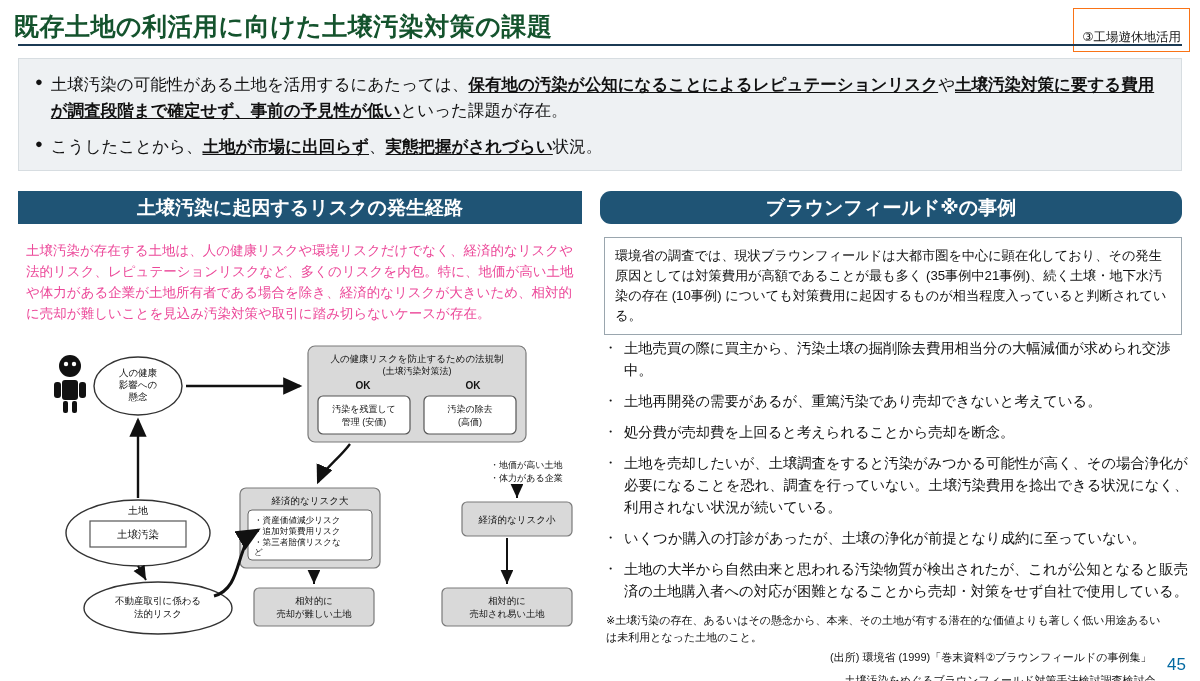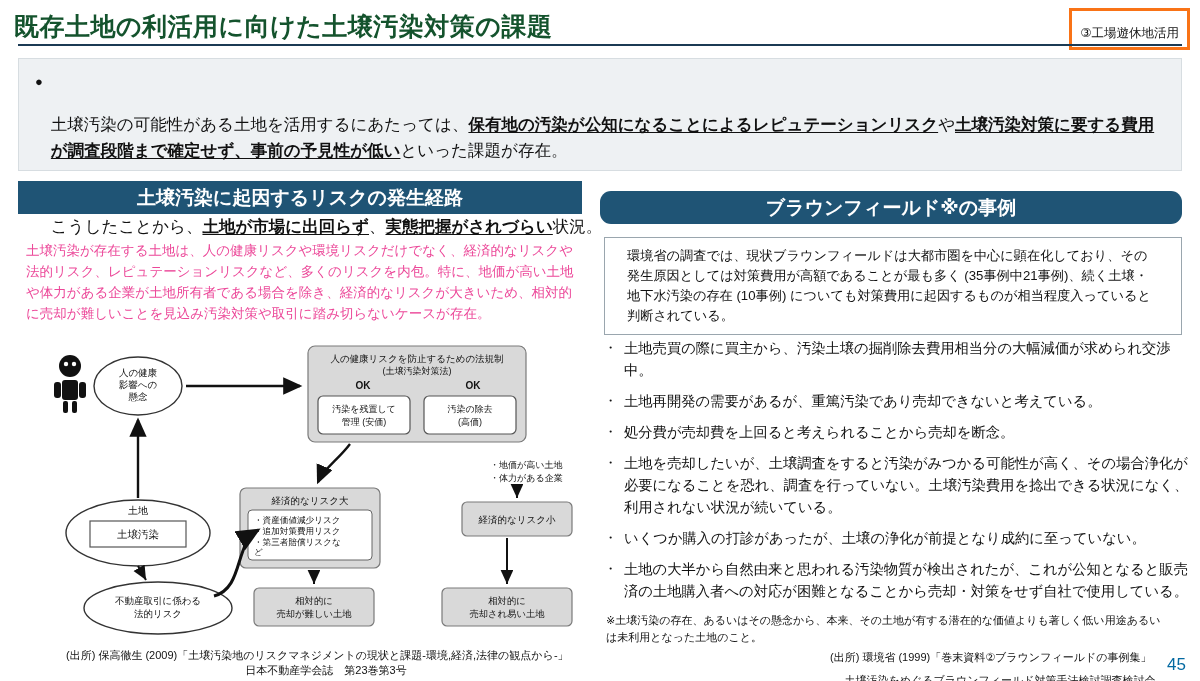--- a/index.html
+++ b/index.html
@@ -28,22 +28,22 @@
     top: 10px;
     font-size: 25px;
     font-weight: bold;
     letter-spacing: 0.5px;
     color: #14532d;
   }
   .corner-tag {
     position: absolute;
     right: 10px;
     top: 8px;
-    border: 3px solid #f97316;
-    padding: 14px 8px 5px 8px;
+    border: 1px solid #f97316;
+    padding: 20px 8px 5px 8px;
     font-size: 12.5px;
     color: #111;
     background: #fff;
   }
   .title-rule {
     position: absolute;
     left: 18px;
     top: 44px;
     width: 1164px;
     height: 2px;
@@ -70,40 +70,39 @@
   .bullet-dot {
     font-size: 13px;
     line-height: 22px;
     margin-right: 8px;
     color: #111;
   }
   .bullet-text {
     font-size: 16.5px;
     line-height: 26px;
     color: #111;
-    margin-top: 40px;
   }
   .u-bold {
     font-weight: bold;
     text-decoration: underline;
     text-underline-offset: 2px;
   }
 
   
   .panel-head {
     position: absolute;
     background: #1f5475;
     color: #ffffff;
     font-weight: bold;
     font-size: 19px;
     text-align: center;
     line-height: 33px;
     height: 33px;
   }
-  .panel-head.left { left: 18px; top: 181px; width: 564px; }
+  .panel-head.left { left: 18px; top: 191px; width: 564px; }
   .panel-head.right { left: 600px; top: 191px; width: 582px; border-radius: 11px; }
 
   
   .left-para {
     position: absolute;
     left: 26px;
     top: 240px;
     width: 552px;
     font-size: 13.5px;
     line-height: 21px;
@@ -128,21 +127,21 @@
   .src-left .line2 { text-align: center; }
 
   
   .right-box {
     position: absolute;
     left: 604px;
     top: 237px;
     width: 578px;
     box-sizing: border-box;
     border: 1px solid #9aa6ae;
-    padding: 8px 22px;
+    padding: 8px 10px;
     font-size: 13.2px;
     line-height: 20px;
     color: #111;
   }
   .right-list {
     position: absolute;
     left: 604px;
     top: 337px;
     width: 586px;
   }
@@ -298,24 +297,20 @@
       <text x="296" y="279" font-size="9.3" text-anchor="middle" fill="#111">売却が難しい土地</text>
       <line x1="296" y1="232" x2="296" y2="246" stroke="#111" stroke-width="2" marker-end="url(#arrow)"></line>
 
       <rect x="424" y="250" width="130" height="38" rx="5" fill="#d9d9d9" stroke="#7a7a7a" stroke-width="1.2"></rect>
       <text x="489" y="266" font-size="9.3" text-anchor="middle" fill="#111">相対的に</text>
       <text x="489" y="279" font-size="9.3" text-anchor="middle" fill="#111">売却され易い土地</text>
       <line x1="489" y1="200" x2="489" y2="246" stroke="#111" stroke-width="2" marker-end="url(#arrow)"></line>
     </svg>
   </div>
 
-  <div class="src-left">
-    <div>(出所) 保高徹生 (2009)「土壌汚染地のリスクマネジメントの現状と課題-環境,経済,法律の観点から-」</div>
-    <div class="line2">日本不動産学会誌　第23巻第3号</div>
-  </div>
 
   <div class="right-box">環境省の調査では、現状ブラウンフィールドは大都市圏を中心に顕在化しており、その発生原因としては対策費用が高額であることが最も多く (35事例中21事例)、続く土壌・地下水汚染の存在 (10事例) についても対策費用に起因するものが相当程度入っていると判断されている。</div>
 
   <div class="right-list" id="right-list">
       <div class="li">
         <span class="dot">・</span>
         <span class="txt"><span>土地売買の際に買主から、</span><span class="b">汚染土壌の掘削除去費用相当分の大幅減価</span><span>が求められ交渉中。</span></span>
       </div>
       <div class="li">
         <span class="dot">・</span>

